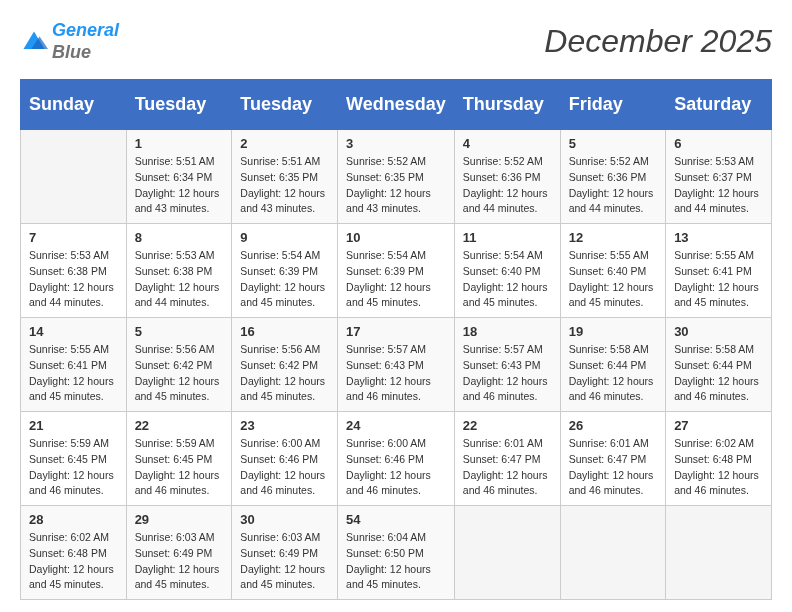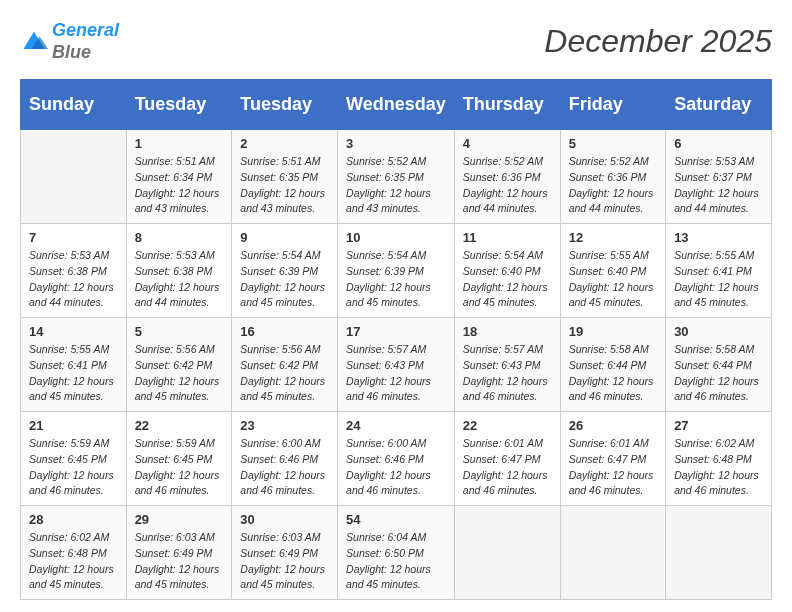--- a/index.html
+++ b/index.html
@@ -80,21 +80,20 @@
     .day-number {
       font-size: 13px;
       font-weight: bold;
       color: #333;
       margin-bottom: 3px;
     }
     .day-info {
       font-size: 10.5px;
       color: #333;
       line-height: 1.5;
-      font-style: italic;
     }
     .empty-cell {
       background: #f5f5f5 !important;
     }
   </style>
 </head>
 <body>
 
 <div class="header">
   <div class="logo">

